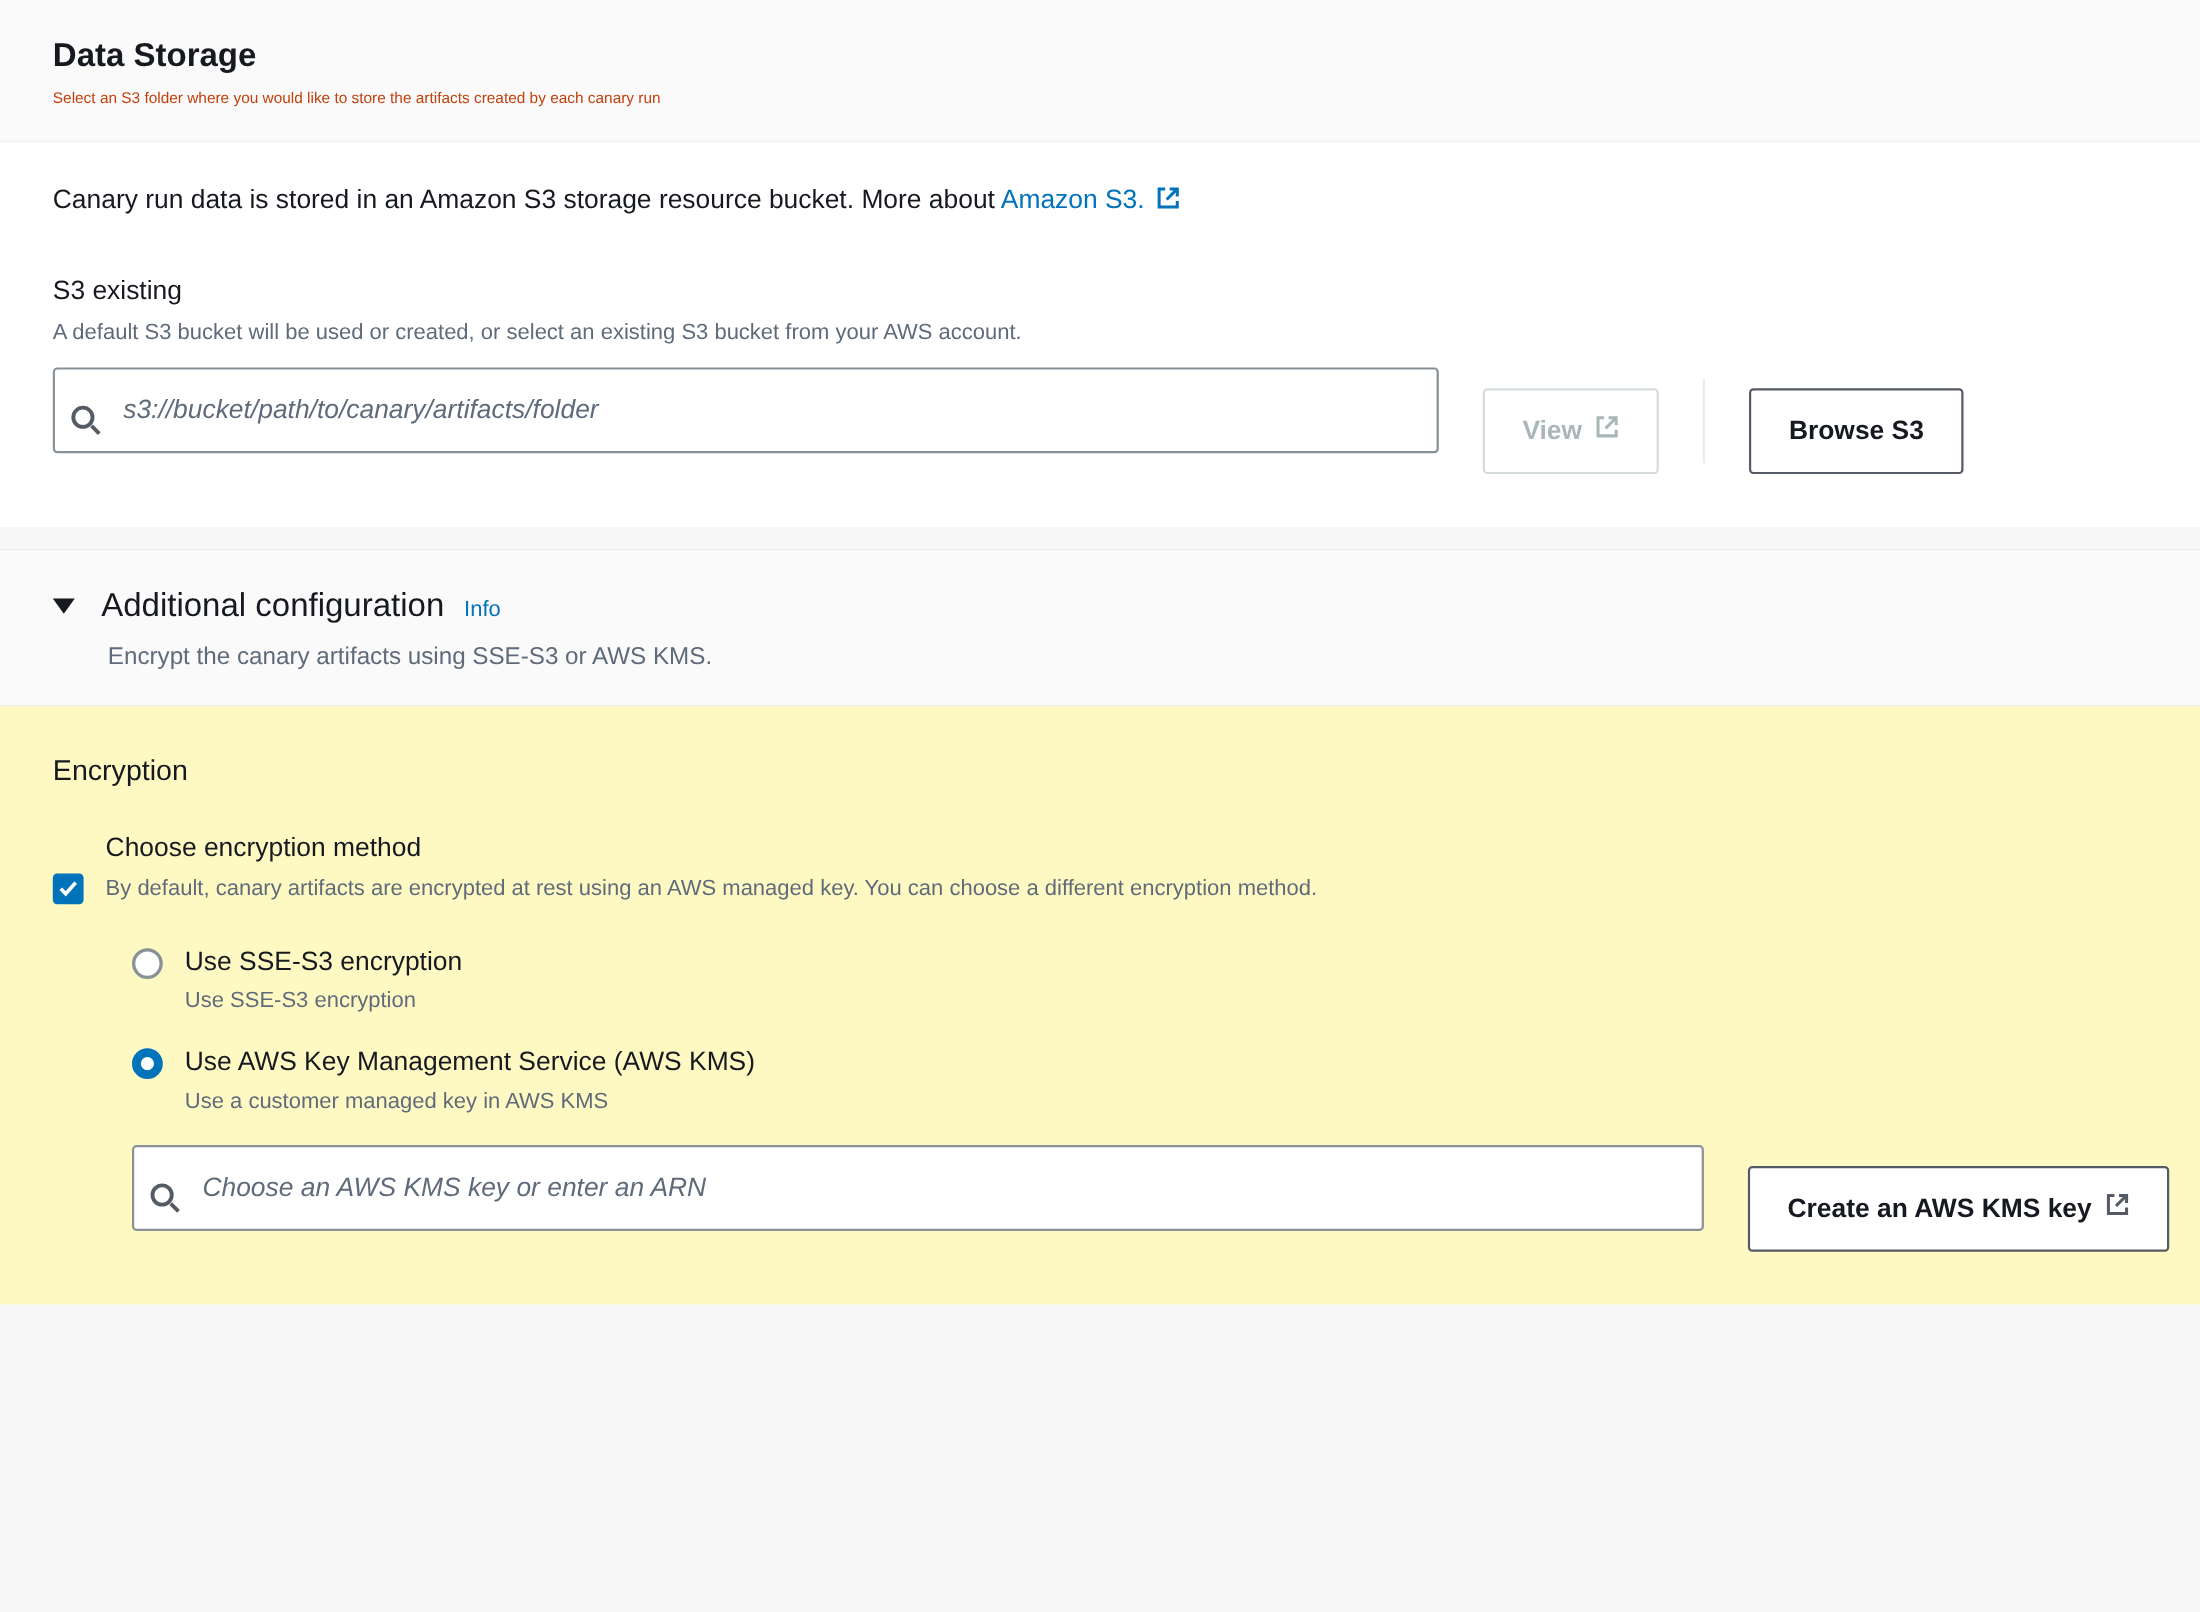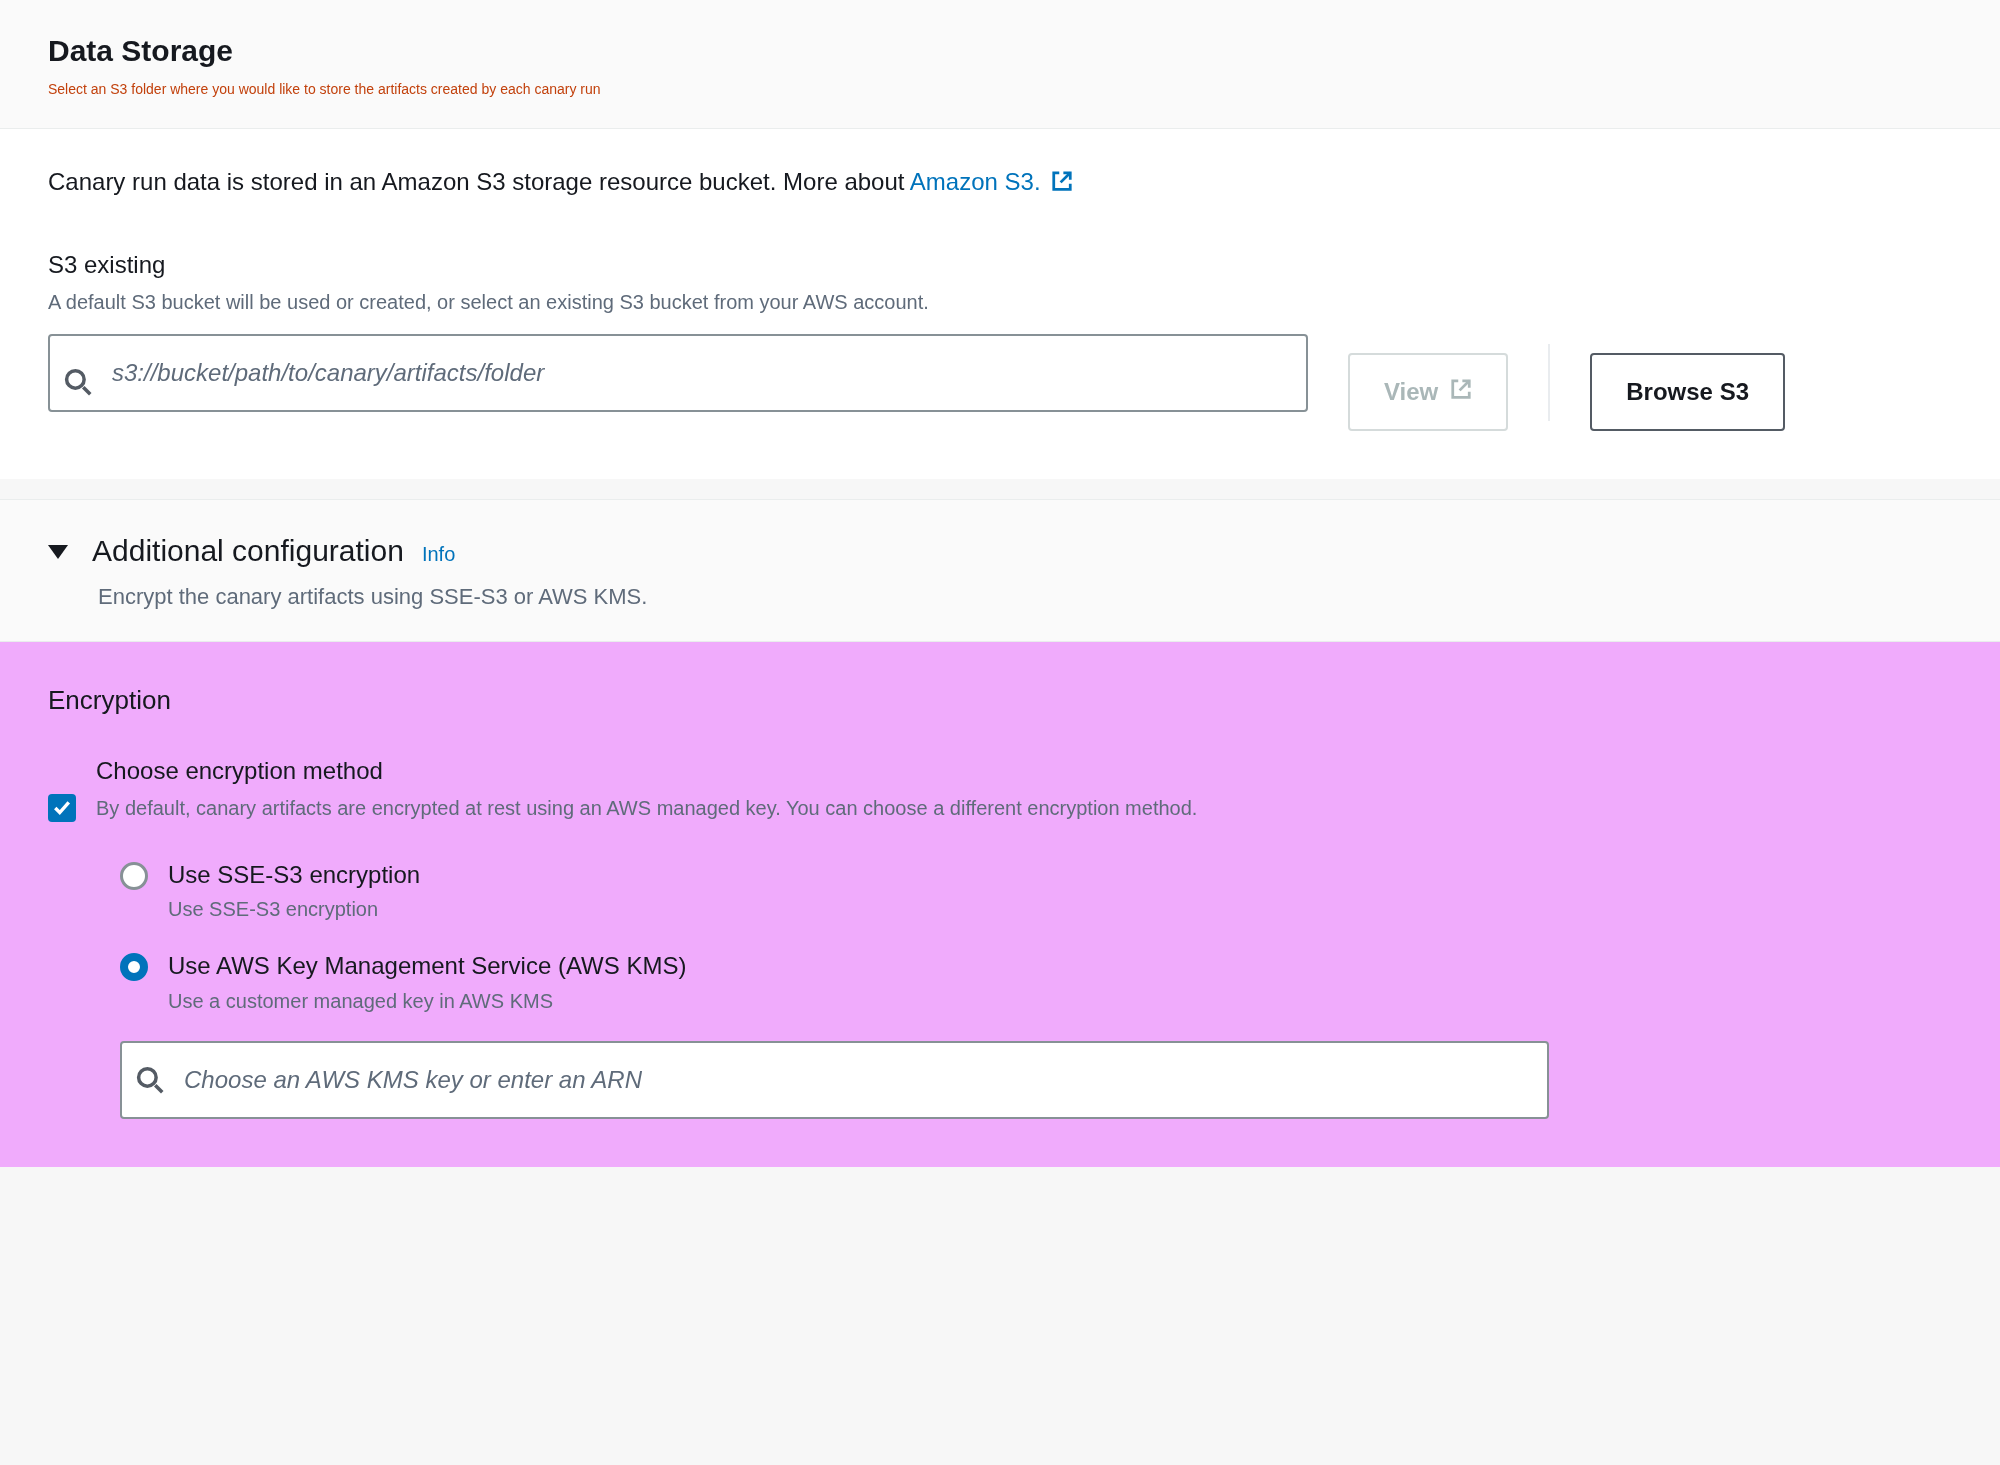--- a/index.html
+++ b/index.html
@@ -144,21 +144,21 @@
     color: #0073bb;
     font-size: 20px;
     font-weight: 400;
     text-decoration: none;
   }
   .expander-subtitle {
     font-size: 22px;
     color: #5f6b7a;
     margin-left: 50px;
   }
-  .enc-body { background: #f0abfc; padding: 40px 32px 48px 48px; }
+  .enc-body { background: #fef9c3; padding: 40px 32px 48px 48px; }
   .enc-heading {
     font-size: 26px;
     color: #16191f;
     margin-bottom: 36px;
   }
   .check-row { display: flex; align-items: flex-end; gap: 20px; margin-bottom: 36px; }
   .checkbox {
     width: 28px; height: 28px;
     border-radius: 4px;
     background: #0073bb;
@@ -287,14 +287,24 @@
   </div>
 
   <div class="kms-row">
     <div class="input-wrap">
       <svg class="search-svg" width="28" height="28" viewBox="0 0 16 16" fill="none" stroke="#545b64" stroke-width="2">
         <circle cx="6.5" cy="6.5" r="5"></circle>
           <path d="M11 11l4 4"></path>
       </svg>
       <input class="text-input" type="text" placeholder="Choose an AWS KMS key or enter an ARN" style="">
     </div>
+    <button class="btn">
+      <span>Create an AWS KMS key</span>
+      <span>
+        <svg width="22" height="22" viewBox="0 0 16 16" fill="none" stroke="#545b64" stroke-width="2">
+          <path d="M6 2H2v12h12v-4"></path>
+            <path d="M9 2h5v5"></path>
+            <path d="M14 2L7 9"></path>
+        </svg>
+      </span>
+    </button>
   </div>
 </div>
 
 </body></html>

